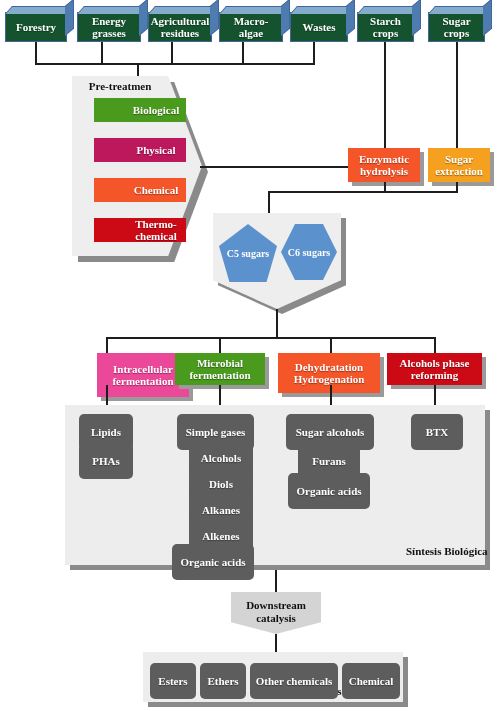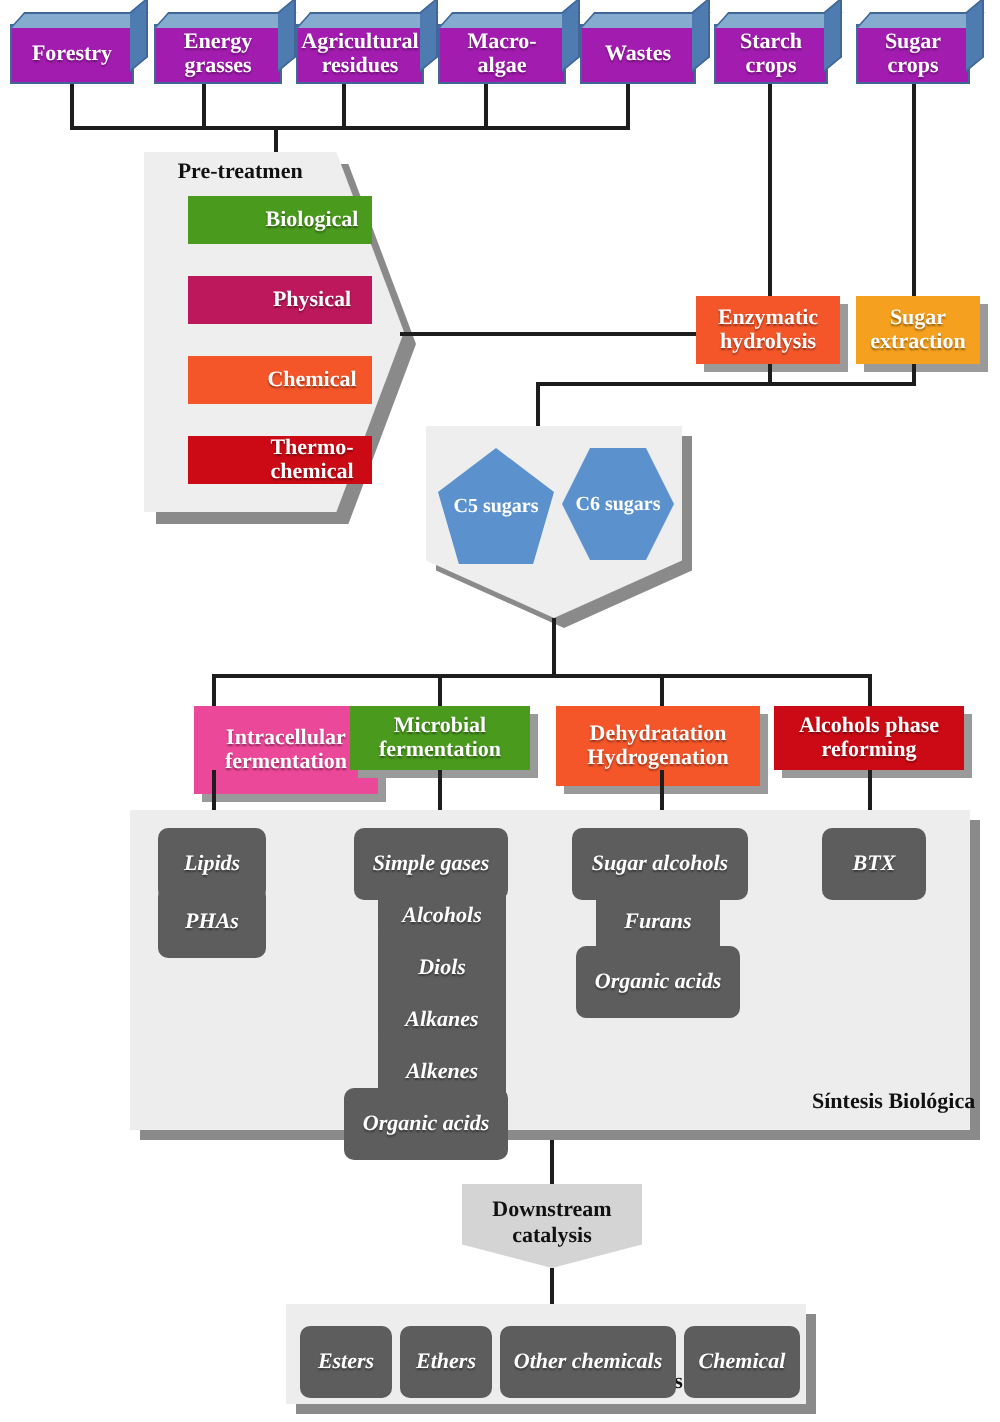--- a/index.html
+++ b/index.html
@@ -13,21 +13,21 @@
   #stage{position:absolute;left:0;top:0;width:500px;height:711px;}
 
   
   .line{position:absolute;background:#1d1d1d;}
   .vline{width:2px;}
   .hline{height:2px;}
 
   
   .feed{
     position:absolute;
-    background:#a21caf;
+    background:#14532d;
     border:1px solid #41679a;
     color:#ffffff;
     font-weight:bold;
     font-size:11px;
     line-height:12px;
     text-align:center;
     display:flex;align-items:center;justify-content:center;
     box-sizing:border-box;
     padding:0 2px;
     text-shadow:0 1px 1px rgba(0,0,0,.35);
@@ -110,21 +110,20 @@
     white-space:nowrap;
   }
   .prod{
     position:absolute;
     background:#5d5d5d;border-radius:5px;
     color:#ffffff;font-weight:bold;font-size:11px;
     display:flex;align-items:center;justify-content:center;
     text-align:center;box-sizing:border-box;padding:0 5px;
     height:36px;
     text-shadow:0 1px 1px rgba(0,0,0,.4);
-    font-style:italic;
   }
 
   
   .down-shape{
     position:absolute;background:#d4d4d4;
     clip-path:polygon(0 0,100% 0,100% 72%,50% 100%,0 72%);
     color:#111;font-weight:bold;font-size:11px;line-height:13px;
     text-align:center;
     display:flex;align-items:flex-start;justify-content:center;
     padding-top:7px;box-sizing:border-box;

